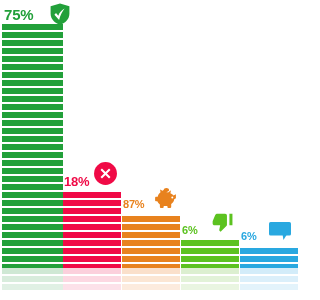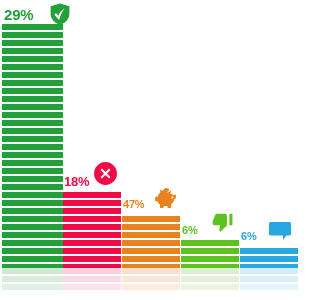--- a/index.html
+++ b/index.html
@@ -92,21 +92,21 @@
         <div class="seg" style="background: rgb(34, 160, 58);"></div>
         <div class="seg" style="background: rgb(34, 160, 58);"></div>
         <div class="seg" style="background: rgb(34, 160, 58);"></div>
       </div>
       <div class="reflect" style="bottom: 4px;">
         <div class="rseg" style="background: rgb(207, 232, 212); opacity: 1;"></div>
         <div class="rseg" style="background: rgb(207, 232, 212); opacity: 0.82;"></div>
         <div class="rseg" style="background: rgb(207, 232, 212); opacity: 0.64;"></div>
       </div>
     </div>
-    <div class="label" style="left: 4px; top: 6px; color: rgb(34, 160, 58); font-size: 15px;">29%</div>
+    <div class="label" style="left: 4px; top: 6px; color: rgb(34, 160, 58); font-size: 15px;">75%</div>
     <span class="icon" style="left: 48px; top: 2px;">
       <svg width="24" height="24" viewBox="0 0 24 24">
       <path fill="#22a03a" d="M12 1.5 2.6 4.3v7.2c0 5.6 3.9 9.6 9.4 11.1 5.5-1.5 9.4-5.5 9.4-11.1V4.3z"></path>
       <path fill="#ffffff" d="M16.6 6.6c-3.3 1.6-5.3 4.4-6.3 7.1l-2.3-2.6-1.6 1.7 4.7 5.1c1-4.2 3.1-8 5.5-11.3z"></path>
     </svg>
     </span>
     <div class="bar-group" style="left: 63px; width: 58px; height: 300px; bottom: 0px;">
       <div class="col" style="bottom: 30px;">
         <div class="seg" style="background: rgb(240, 10, 70);"></div>
         <div class="seg" style="background: rgb(240, 10, 70);"></div>
@@ -141,21 +141,21 @@
         <div class="seg" style="background: rgb(232, 130, 30);"></div>
         <div class="seg" style="background: rgb(232, 130, 30);"></div>
         <div class="seg" style="background: rgb(232, 130, 30);"></div>
       </div>
       <div class="reflect" style="bottom: 4px;">
         <div class="rseg" style="background: rgb(250, 224, 203); opacity: 1;"></div>
         <div class="rseg" style="background: rgb(250, 224, 203); opacity: 0.82;"></div>
         <div class="rseg" style="background: rgb(250, 224, 203); opacity: 0.64;"></div>
       </div>
     </div>
-    <div class="label" style="left: 123px; top: 198px; color: rgb(232, 130, 30); font-size: 11px;">47%</div>
+    <div class="label" style="left: 123px; top: 198px; color: rgb(232, 130, 30); font-size: 11px;">87%</div>
     <span class="icon" style="left: 153px; top: 185px;">
       <svg width="28" height="28" viewBox="0 0 28 24">
       <path fill="#e8821e" d="M14.5 2.3c-1.9 0-3.6.5-4.9 1.4L7 2.6l.5 2.6C6 6.3 5 7.9 4.7 9.7H3.2c-.6 0-1.1.5-1.1 1.1v2.4c0 .6.5 1.1 1.1 1.1h1.1c.5 1.3 1.4 2.4 2.6 3.2v2.5c0 .5.4.9.9.9h2c.5 0 .9-.4.9-.9v-1.1c.6.1 1.2.2 1.9.2.6 0 1.2-.1 1.8-.2v1.1c0 .5.4.9.9.9h2c.5 0 .9-.4.9-.9V17c1.7-1.1 2.8-2.8 3-4.7l1.7-1v-4l-2.3 1.2c-.8-1-1.9-1.8-3.2-2.3l.6-3-2.9 2.3c-.6-.1-1.1-.2-1.6-.2z"></path>
       <circle cx="19.3" cy="10.4" r="1" fill="#ffffff"></circle>
       <path fill="#e8821e" d="M13.4 1.1c-1.5 0-2.7.8-2.7 1.9s1.2 1.9 2.7 1.9c1.5 0 2.7-.8 2.7-1.9s-1.2-1.9-2.7-1.9z"></path>
     </svg>
     </span>
     <div class="bar-group" style="left: 181px; width: 58px; height: 300px; bottom: 0px;">
       <div class="col" style="bottom: 30px;">
         <div class="seg" style="background: rgb(92, 194, 32);"></div>

